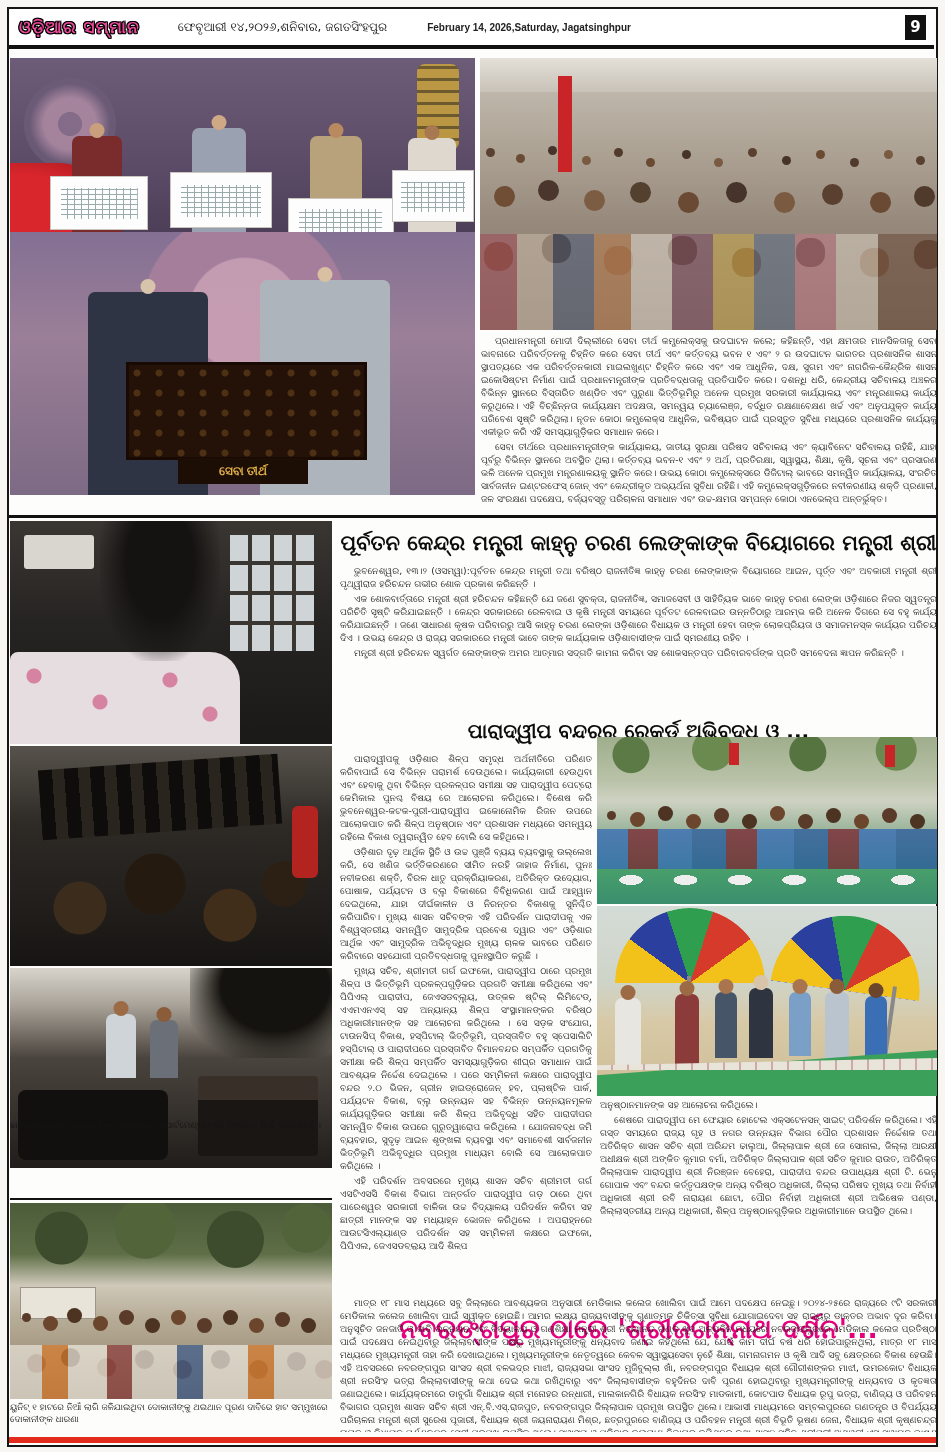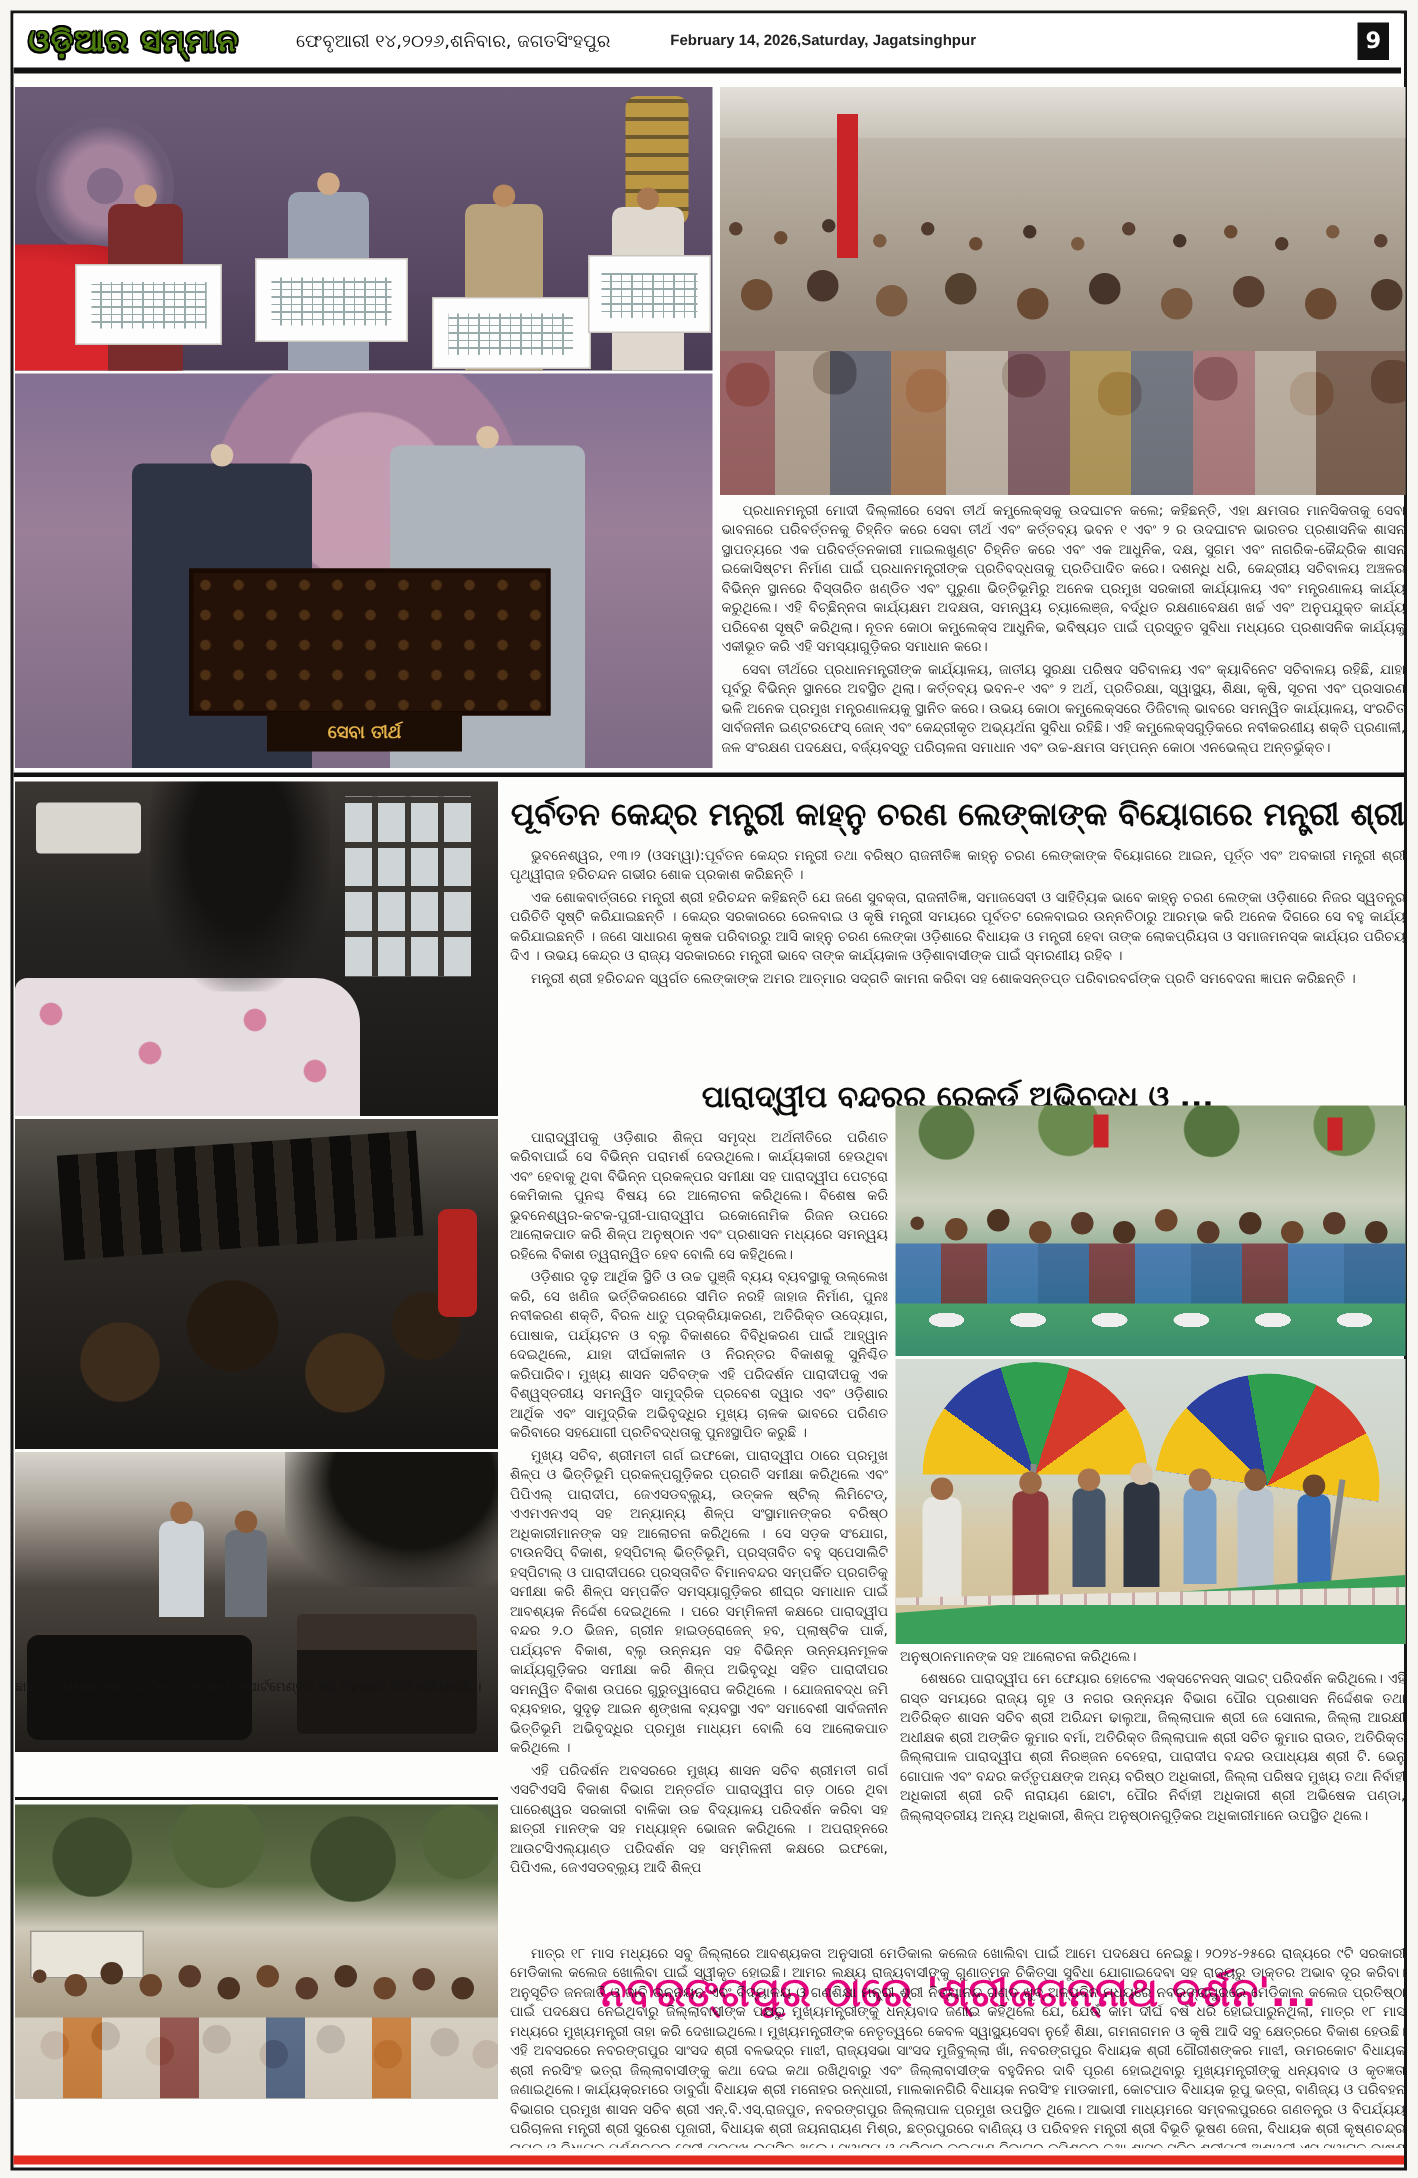--- a/index.html
+++ b/index.html
@@ -2,21 +2,21 @@
 <html><head>
 <meta charset="utf-8">
 <style>
   html,body{margin:0;padding:0;background:#e9e7e2;}
   .page{position:relative;width:945px;height:1452px;background:#f7f6f3;font-family:"DejaVu Sans",sans-serif;overflow:hidden;margin:0 auto;}
   .frame{position:absolute;left:7px;top:7px;width:927px;height:1436px;border:2px solid #161616;background:#fdfdfc;}
   .abs{position:absolute;}
 
   
   .header{position:absolute;left:9px;top:9px;width:925px;height:36px;border-bottom:4px solid #111;display:flex;align-items:center;background:#fff;}
-  .masthead{margin-left:10px;font-size:20px;font-weight:bold;letter-spacing:1px;color:#4d7c0f;
+  .masthead{margin-left:10px;font-size:17px;font-weight:bold;letter-spacing:1px;color:#ec4899;
     text-shadow:-1px -1px 0 #000,1px -1px 0 #000,-1px 1px 0 #000,1px 1px 0 #000,0 1px 0 #000,0 -1px 0 #000,1px 0 0 #000,-1px 0 0 #000;}
   .date-odia{margin-left:38px;font-size:12px;color:#111;text-align:right;}
   .title-en{margin-left:46px;font-size:21px;font-weight:bold;color:#111;letter-spacing:.5px;font-family:"Liberation Sans",sans-serif;}
   .date-en{margin-left:40px;font-size:10px;font-weight:bold;color:#222;font-family:"Liberation Sans",sans-serif;}
   .pageno{margin-left:auto;margin-right:8px;background:#111;color:#fff;font-weight:bold;font-size:15px;width:21px;height:25px;display:flex;align-items:center;justify-content:center;}
 
   
   .body-text{font-size:9.2px;line-height:13px;color:#1d1d1d;text-align:justify;overflow:hidden;}
   .body-text p{margin:0 0 2px 0;text-indent:14px;}
   .headline{font-weight:bold;color:#0c0c0c;text-align:center;overflow:hidden;}
@@ -55,21 +55,21 @@
     <div class="fig" style="left:62px;top:78px;width:50px;height:112px;background:#7a2b2b;--skin:#caa07c;"></div>
     <div class="fig" style="left:182px;top:70px;width:54px;height:120px;background:#9aa2b2;--skin:#cfa886;"></div>
     <div class="fig" style="left:300px;top:78px;width:52px;height:112px;background:#b8a27c;--skin:#b98a5f;"></div>
     <div class="fig" style="left:398px;top:80px;width:48px;height:110px;background:#ded8ce;--skin:#a87850;"></div>
     <div class="album" style="left:40px;top:118px;width:96px;height:52px;"></div>
     <div class="album" style="left:160px;top:114px;width:100px;height:54px;"></div>
     <div class="album" style="left:278px;top:140px;width:104px;height:46px;"></div>
     <div class="album" style="left:382px;top:112px;width:80px;height:50px;"></div>
   </div>
 
-  <div class="photo" style="left:10px;top:249px;width:465px;height:263px;background:linear-gradient(180deg,#837093 0%,#9b7f98 40%,#7d6a84 100%);">
+  <div class="photo" style="left:10px;top:232px;width:465px;height:263px;background:linear-gradient(180deg,#837093 0%,#9b7f98 40%,#7d6a84 100%);font-family:Liberation Serif, serif;">
     <div class="abs" style="left:110px;top:-30px;width:250px;height:250px;border-radius:50%;background:radial-gradient(circle at 50% 45%,#caa0b4 0 30%,#a87f9c 31% 55%,transparent 56%);opacity:.9;"></div>
     <div class="fig" style="left:78px;top:60px;width:120px;height:205px;background:#2e3443;--skin:#d8c3ab;"></div>
     <div class="fig" style="left:250px;top:48px;width:130px;height:217px;background:#aeb4bc;--skin:#d9c0a2;"></div>
     <div class="abs" style="left:116px;top:130px;width:235px;height:92px;background:#241107;border:3px solid #180903;
                 background-image:radial-gradient(circle at 8px 8px,#4e3015 3px,transparent 4px);background-size:22px 20px;"></div>
     <div class="abs" style="left:168px;top:226px;width:130px;height:26px;background:#1d0e05;display:flex;align-items:center;justify-content:center;">
       <span style="color:#e3b24a;font-size:12px;font-weight:bold;">ସେବା ତୀର୍ଥ</span>
     </div>
   </div>
 
@@ -176,20 +176,21 @@
   <div class="photo" style="left:10px;top:1203px;width:322px;height:196px;background:linear-gradient(180deg,#4c5c3a 0%,#5e6e46 26%,#cfc9ba 42%,#b8ad98 58%,#8a7c64 100%);">
     <div class="abs" style="left:0;top:0;width:100%;height:70px;
       background:radial-gradient(circle at 16% 50%,#3c4c2c 26px,transparent 27px),radial-gradient(circle at 42% 36%,#52643a 30px,transparent 31px),radial-gradient(circle at 70% 52%,#3c4c2c 28px,transparent 29px),radial-gradient(circle at 92% 36%,#52643a 24px,transparent 25px);"></div>
     <div class="abs" style="left:10px;top:84px;width:74px;height:30px;background:#e8e4da;border:1px solid #9a948a;"></div>
     <div class="dots" style="left:12px;top:110px;background:#5a3a28;
       box-shadow:24px 6px 0 3px #6b452c,48px -2px 0 3px #4c3322,74px 6px 0 3px #6b452c,100px 0 0 3px #5a3a28,126px 8px 0 3px #4c3322,152px 0 0 3px #6b452c,178px 8px 0 3px #5a3a28,204px 0 0 3px #4c3322,230px 8px 0 3px #6b452c,256px 2px 0 3px #5a3a28,282px 8px 0 3px #4c3322,
       10px 46px 0 5px #74503a,44px 40px 0 5px #503a2a,80px 50px 0 5px #7c5c42,118px 42px 0 5px #5a4030,156px 52px 0 5px #6b4a33,194px 42px 0 5px #4a362c,232px 52px 0 5px #7a5a40,270px 44px 0 5px #5a4030,298px 52px 0 5px #6b4a33;"></div>
     <div class="abs" style="left:0;bottom:0;width:100%;height:54px;
       background:linear-gradient(90deg,#e8e4da 0 10%,#d97a2a 10% 18%,#f0ece2 18% 30%,#8c3b3b 30% 38%,#e8e4da 38% 52%,#3a5a8c 52% 60%,#f0ece2 60% 74%,#d97a2a 74% 82%,#e8e4da 82% 100%);opacity:.7;"></div>
   </div>
+  <div class="abs caption" style="left:10px;top:1401px;width:322px;height:30px;">ୟୁନିଟ୍ ୧ ହାଟରେ ନିଆଁ ଲାଗି ଜଳିଯାଇଥିବା ଦୋକାନୀଙ୍କୁ ଥଇଥାନ ପୂରଣ ଦାବିରେ ହାଟ ସମ୍ମୁଖରେ ଦୋକାନୀଙ୍କ ଧାରଣା</div>
 
   <div class="abs headline" style="left:340px;top:1308px;width:597px;height:42px;font-size:27px;line-height:42px;color:#e5007d;">ନବରଙ୍ଗପୁର ଠାରେ 'ଶ୍ରୀଜଗନ୍ନାଥ ଦର୍ଶନ'...</div>
   <div class="abs body-text" style="left:340px;top:1296px;width:597px;height:136px;">
     <p>ମାତ୍ର ୧୮ ମାସ ମଧ୍ୟରେ ସବୁ ଜିଲ୍ଲାରେ ଆବଶ୍ୟକତା ଅନୁସାରୀ ମେଡିକାଲ କଲେଜ ଖୋଲିବା ପାଇଁ ଆମେ ପଦକ୍ଷେପ ନେଇଛୁ। ୨୦୨୪-୨୫ରେ ରାଜ୍ୟରେ ୯ଟି ସରକାରୀ ମେଡିକାଲ କଲେଜ ଖୋଲିବା ପାଇଁ ସ୍ୱୀକୃତ ହୋଇଛି। ଆମର ଲକ୍ଷ୍ୟ ରାଜ୍ୟବାସୀଙ୍କୁ ଗୁଣାତ୍ମକ ଚିକିତ୍ସା ସୁବିଧା ଯୋଗାଇଦେବା ସହ ରାଜ୍ୟରୁ ଡାକ୍ତର ଅଭାବ ଦୂର କରିବା। ଅନୁସୂଚିତ ଜନଜାତି ଓ ଜାତି ଉନ୍ନୟନ ଏବଂ ବିଦ୍ୟାଳୟ ଓ ଗଣଶିକ୍ଷା ମନ୍ତ୍ରୀ ଶ୍ରୀ ନିତ୍ୟାନନ୍ଦ ଗଣ୍ଡ ଖୁବ୍ ଅଳ୍ପଦିନ ମଧ୍ୟରେ ନବରଙ୍ଗପୁରରେ ମେଡିକାଲ କଲେଜ ପ୍ରତିଷ୍ଠା ପାଇଁ ପଦକ୍ଷେପ ନେଇଥିବାରୁ ଜିଲ୍ଲାବାସୀଙ୍କ ପକ୍ଷରୁ ମୁଖ୍ୟମନ୍ତ୍ରୀଙ୍କୁ ଧନ୍ୟବାଦ ଜଣାଇ କହିଥିଲେ ଯେ, ଯେଉଁ କାମ ଦୀର୍ଘ ବର୍ଷ ଧରି ହୋଇପାରୁନଥିଲା, ମାତ୍ର ୧୮ ମାସ ମଧ୍ୟରେ ମୁଖ୍ୟମନ୍ତ୍ରୀ ତାହା କରି ଦେଖାଇଥିଲେ। ମୁଖ୍ୟମନ୍ତ୍ରୀଙ୍କ ନେତୃତ୍ୱରେ କେବଳ ସ୍ୱାସ୍ଥ୍ୟସେବା ନୁହେଁ ଶିକ୍ଷା, ଗମନାଗମନ ଓ କୃଷି ଆଦି ସବୁ କ୍ଷେତ୍ରରେ ବିକାଶ ହେଉଛି। ଏହି ଅବସରରେ ନବରଙ୍ଗପୁର ସାଂସଦ ଶ୍ରୀ ବଳଭଦ୍ର ମାଝୀ, ରାଜ୍ୟସଭା ସାଂସଦ ମୁଜିବୁଲ୍ଲା ଖାଁ, ନବରଙ୍ଗପୁର ବିଧାୟକ ଶ୍ରୀ ଗୌରୀଶଙ୍କର ମାଝୀ, ଉମରକୋଟ ବିଧାୟକ ଶ୍ରୀ ନରସିଂହ ଭତ୍ରା ଜିଲ୍ଲାବାସୀଙ୍କୁ କଥା ଦେଇ କଥା ରଖିଥିବାରୁ ଏବଂ ଜିଲ୍ଲାବାସୀଙ୍କ ବହୁଦିନର ଦାବି ପୂରଣ ହୋଇଥିବାରୁ ମୁଖ୍ୟମନ୍ତ୍ରୀଙ୍କୁ ଧନ୍ୟବାଦ ଓ କୃତଜ୍ଞତା ଜଣାଇଥିଲେ। କାର୍ଯ୍ୟକ୍ରମରେ ଡାବୁଗାଁ ବିଧାୟକ ଶ୍ରୀ ମନୋହର ରନ୍ଧାରୀ, ମାଲକାନଗିରି ବିଧାୟକ ନରସିଂହ ମାଡକାମୀ, କୋଟପାଡ ବିଧାୟକ ରୂପୁ ଭତ୍ରା, ବାଣିଜ୍ୟ ଓ ପରିବହନ ବିଭାଗର ପ୍ରମୁଖ ଶାସନ ସଚିବ ଶ୍ରୀ ଏନ୍.ବି.ଏସ୍.ରାଜପୁତ, ନବରଙ୍ଗପୁର ଜିଲ୍ଲାପାଳ ପ୍ରମୁଖ ଉପସ୍ଥିତ ଥିଲେ। ଆଭାସୀ ମାଧ୍ୟମରେ ସମ୍ବଲପୁରରେ ଗଣତନ୍ତ୍ର ଓ ବିପର୍ଯ୍ୟୟ ପରିଚାଳନା ମନ୍ତ୍ରୀ ଶ୍ରୀ ସୁରେଶ ପୂଜାରୀ, ବିଧାୟକ ଶ୍ରୀ ଜୟନାରାୟଣ ମିଶ୍ର, ଛତ୍ରପୁରରେ ବାଣିଜ୍ୟ ଓ ପରିବହନ ମନ୍ତ୍ରୀ ଶ୍ରୀ ବିଭୂତି ଭୂଷଣ ଜେନା, ବିଧାୟକ ଶ୍ରୀ କୃଷ୍ଣଚନ୍ଦ୍ର ନାୟକ ଓ ବିଧାୟକ ପୂର୍ଣ୍ଣଚନ୍ଦ୍ର ସେଠୀ ପ୍ରମୁଖ ଉପସ୍ଥିତ ଥିଲେ। ସ୍ୱାସ୍ଥ୍ୟ ଓ ପରିବାର କଲ୍ୟାଣ ବିଭାଗର କମିଶନର ତଥା ଶାସନ ସଚିବ ଶ୍ରୀମତୀ ଅଶ୍ୱତୀ ଏସ୍ ସ୍ୱାଗତ ଭାଷଣ ଦେଇଥିଲେ ଏବଂ ପର୍ଯ୍ୟଟନ ବିଭାଗ କମିଶନର ତଥା ଶାସନ ସଚିବ ଶ୍ରୀ ବଲୱନ୍ତ ସିଂ ଧନ୍ୟବାଦ ଅର୍ପଣ କରିଥିଲେ।</p>
   </div>
 
   <div class="abs" style="left:9px;top:1437px;width:927px;height:6px;background:#e32b1e;"></div>
 </div>
 
 </body></html>

